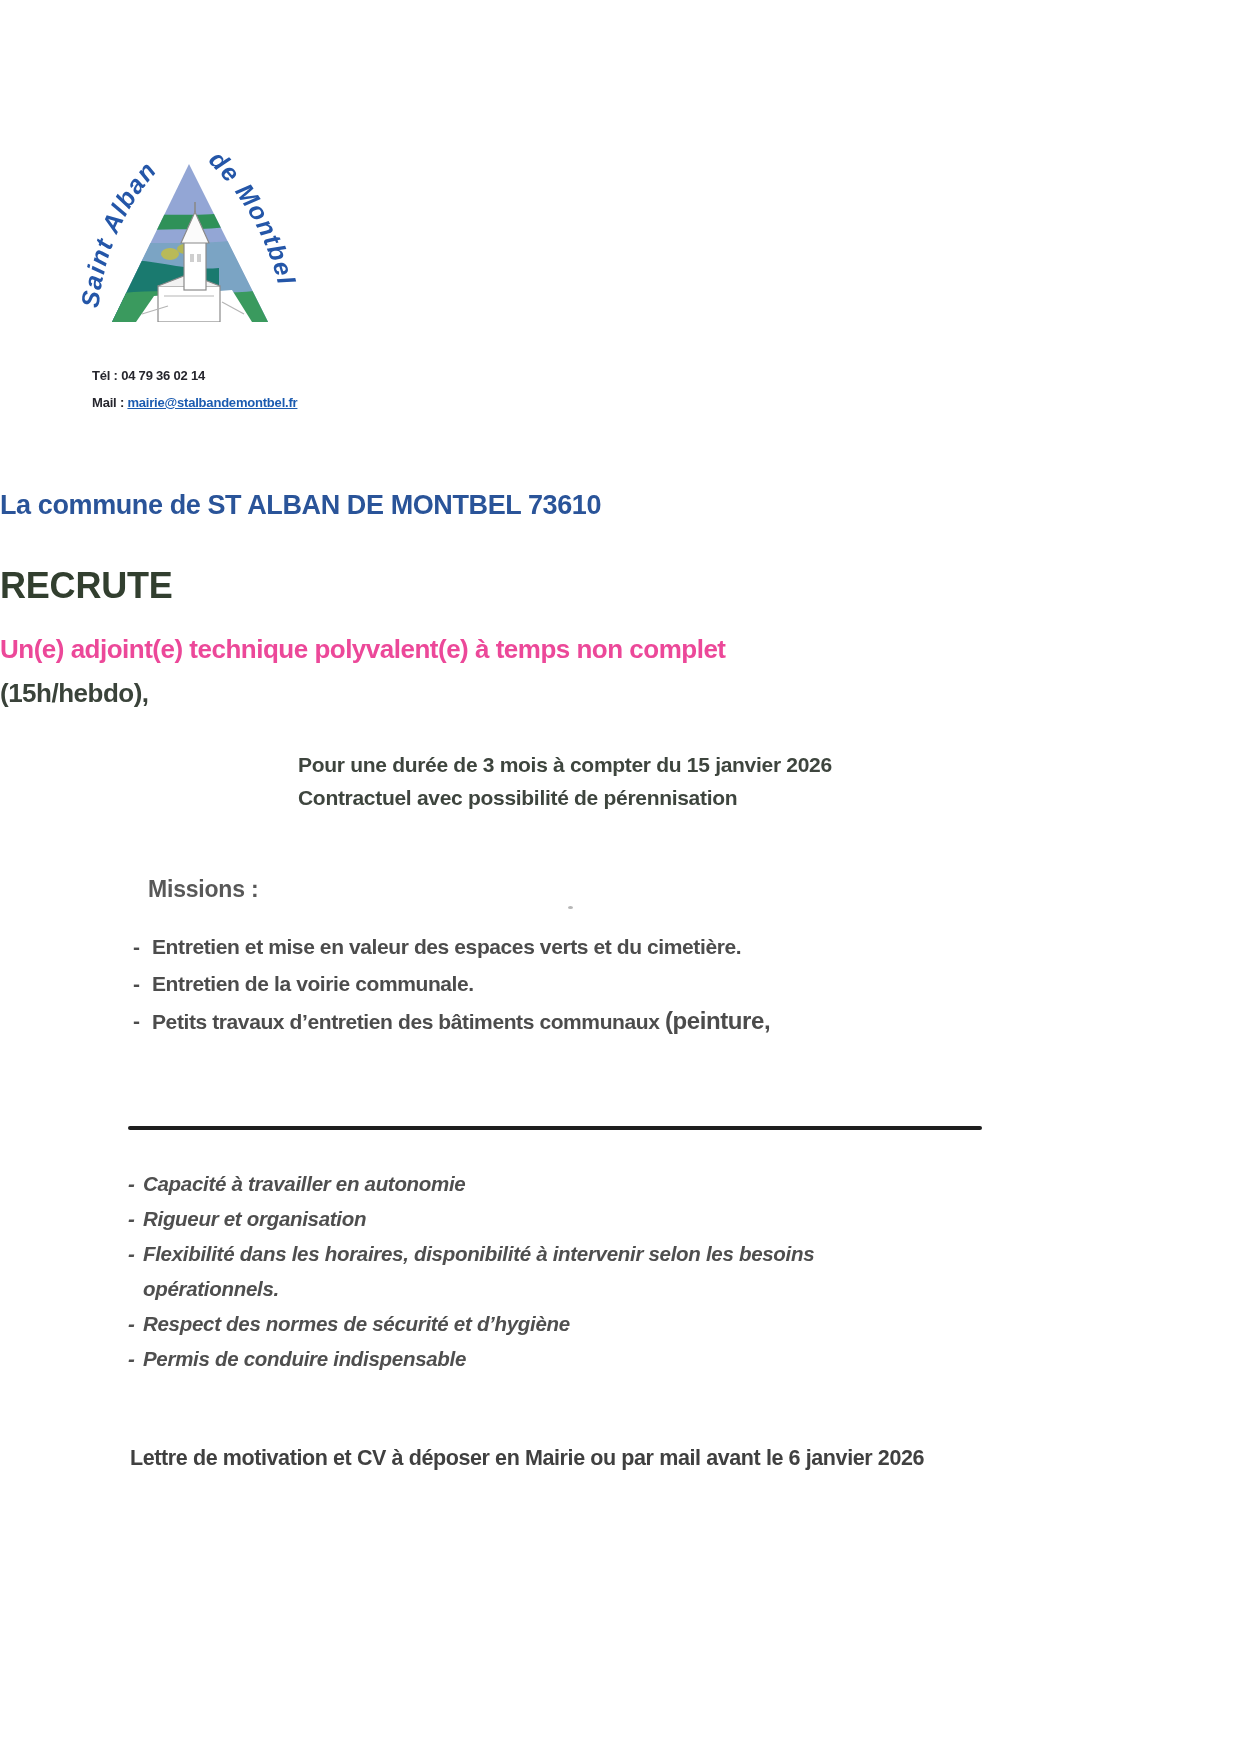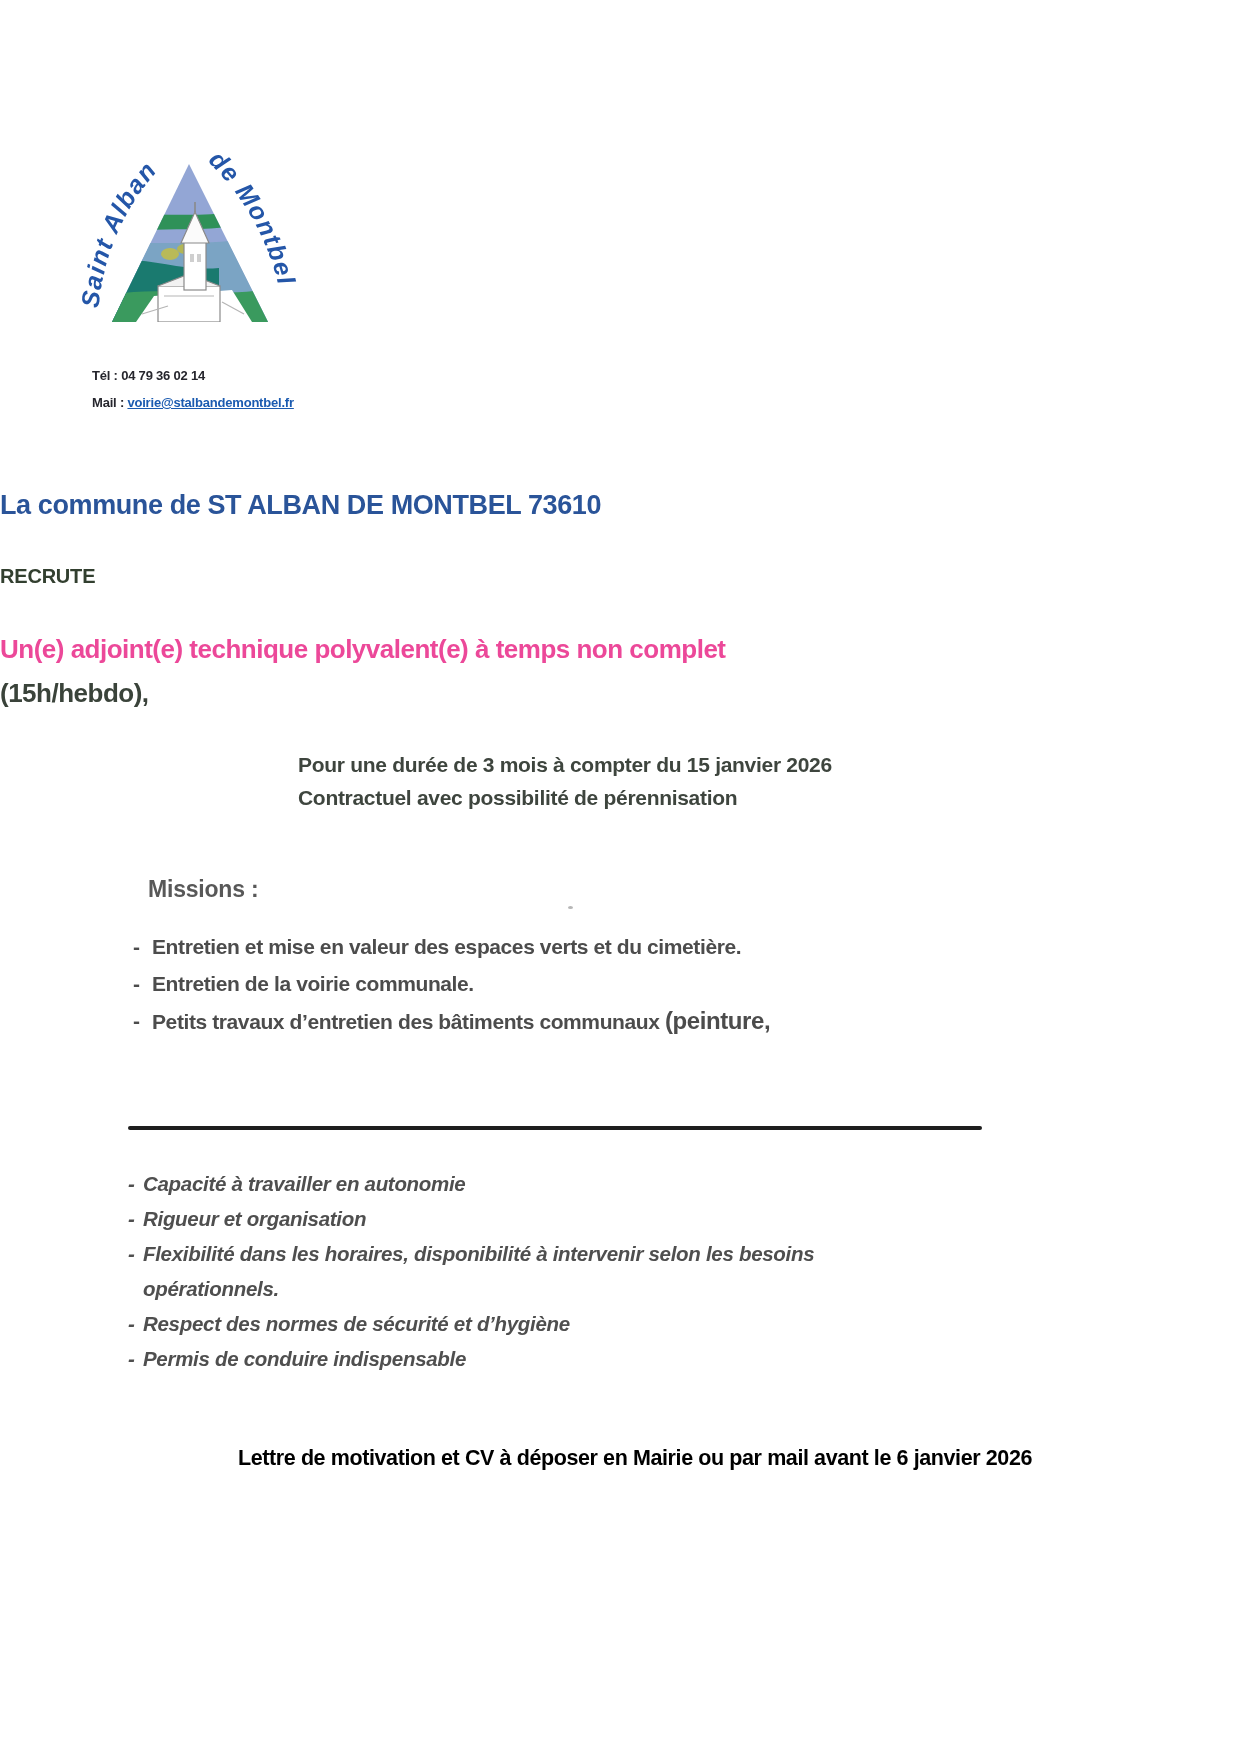--- a/index.html
+++ b/index.html
@@ -14,21 +14,21 @@
   
   .logo{position:absolute;left:84px;top:150px;width:210px;height:190px;}
   .logo svg{overflow:visible;}
   
   .contact{position:absolute;left:92px;top:362px;font-size:13px;font-weight:700;
            color:#26262d;line-height:27px;letter-spacing:-0.2px;}
   .contact a{color:#1b5bb0;text-decoration:underline;cursor:pointer;}
   .doc-title{position:absolute;left:0;width:100%;top:490px;
              font-size:27px;font-weight:700;color:#2a5499;letter-spacing:-0.4px;}
   .recrute{position:absolute;left:0;width:100%;top:565px;
-           font-size:20px;font-weight:700;color:#323f2f;letter-spacing:-0.2px;}
+           font-size:36px;font-weight:700;color:#323f2f;letter-spacing:-0.2px;}
   .position1{position:absolute;left:0;width:100%;top:634px;
              font-size:26px;font-weight:700;color:#ec4899;letter-spacing:-0.5px;}
   .position2{position:absolute;left:0;width:100%;top:678px;
              font-size:26px;font-weight:700;color:#3a433a;letter-spacing:-0.5px;}
   .duration{position:absolute;left:298px;top:748px;
             font-size:21px;font-weight:700;color:#3e453e;line-height:33px;letter-spacing:-0.3px;}
   
   .missions-heading{position:absolute;left:148px;top:876px;
                     font-size:23px;font-weight:700;color:#585858;letter-spacing:-0.2px;}
   .missions-list{position:absolute;left:133px;top:934px;width:900px;
@@ -39,21 +39,21 @@
   .m-cont{margin-left:19px;font-size:18px;line-height:24px;margin-top:-3px;}
   
   .rule{position:absolute;left:128px;top:1126px;width:854px;height:4px;background:#1e1e1e;border-radius:2px;}
   
   .req-list{position:absolute;left:128px;top:1166px;width:880px;
             font-size:20.5px;font-weight:700;font-style:italic;color:#4f4f4f;letter-spacing:-0.3px;}
   .req-line{display:flex;line-height:35px;}
   .req-dash{width:15px;flex:0 0 15px;}
   
   .footer-line{position:absolute;left:130px;top:1446px;width:1010px;
-               font-size:21.5px;font-weight:700;color:#000000;letter-spacing:-0.4px;text-align:center;}
+               font-size:21.5px;font-weight:700;color:#404040;letter-spacing:-0.4px;}
   
   .speck{position:absolute;left:568px;top:906px;width:5px;height:3px;background:#8f8f8f;
          border-radius:50%;opacity:.65;}
 </style>
 </head>
 <body>
 
 <div class="page">
 
   <div class="logo">
@@ -93,21 +93,21 @@
         <textPath href="#arcL" startOffset="2%">Saint Alban</textPath>
       </text>
       <text font-family="Liberation Sans, sans-serif" font-size="25" font-style="italic" font-weight="700" fill="#2456a8" letter-spacing="1.5">
         <textPath href="#arcR" startOffset="4%">de Montbel</textPath>
       </text>
     </svg>
   </div>
 
   <div class="contact">
     <div>Tél : 04 79 36 02 14</div>
-    <div><span>Mail : </span><a>voirie@stalbandemontbel.fr</a></div>
+    <div><span>Mail : </span><a>mairie@stalbandemontbel.fr</a></div>
   </div>
 
   <div class="doc-title">La commune de ST ALBAN DE MONTBEL 73610</div>
   <div class="recrute">RECRUTE</div>
   <div class="position1">Un(e) adjoint(e) technique polyvalent(e) à temps non complet</div>
   <div class="position2">(15h/hebdo),</div>
   <div class="duration">
     <div>Pour une durée de 3 mois à compter du 15 janvier 2026</div>
     <div>Contractuel avec possibilité de pérennisation</div>
   </div>

